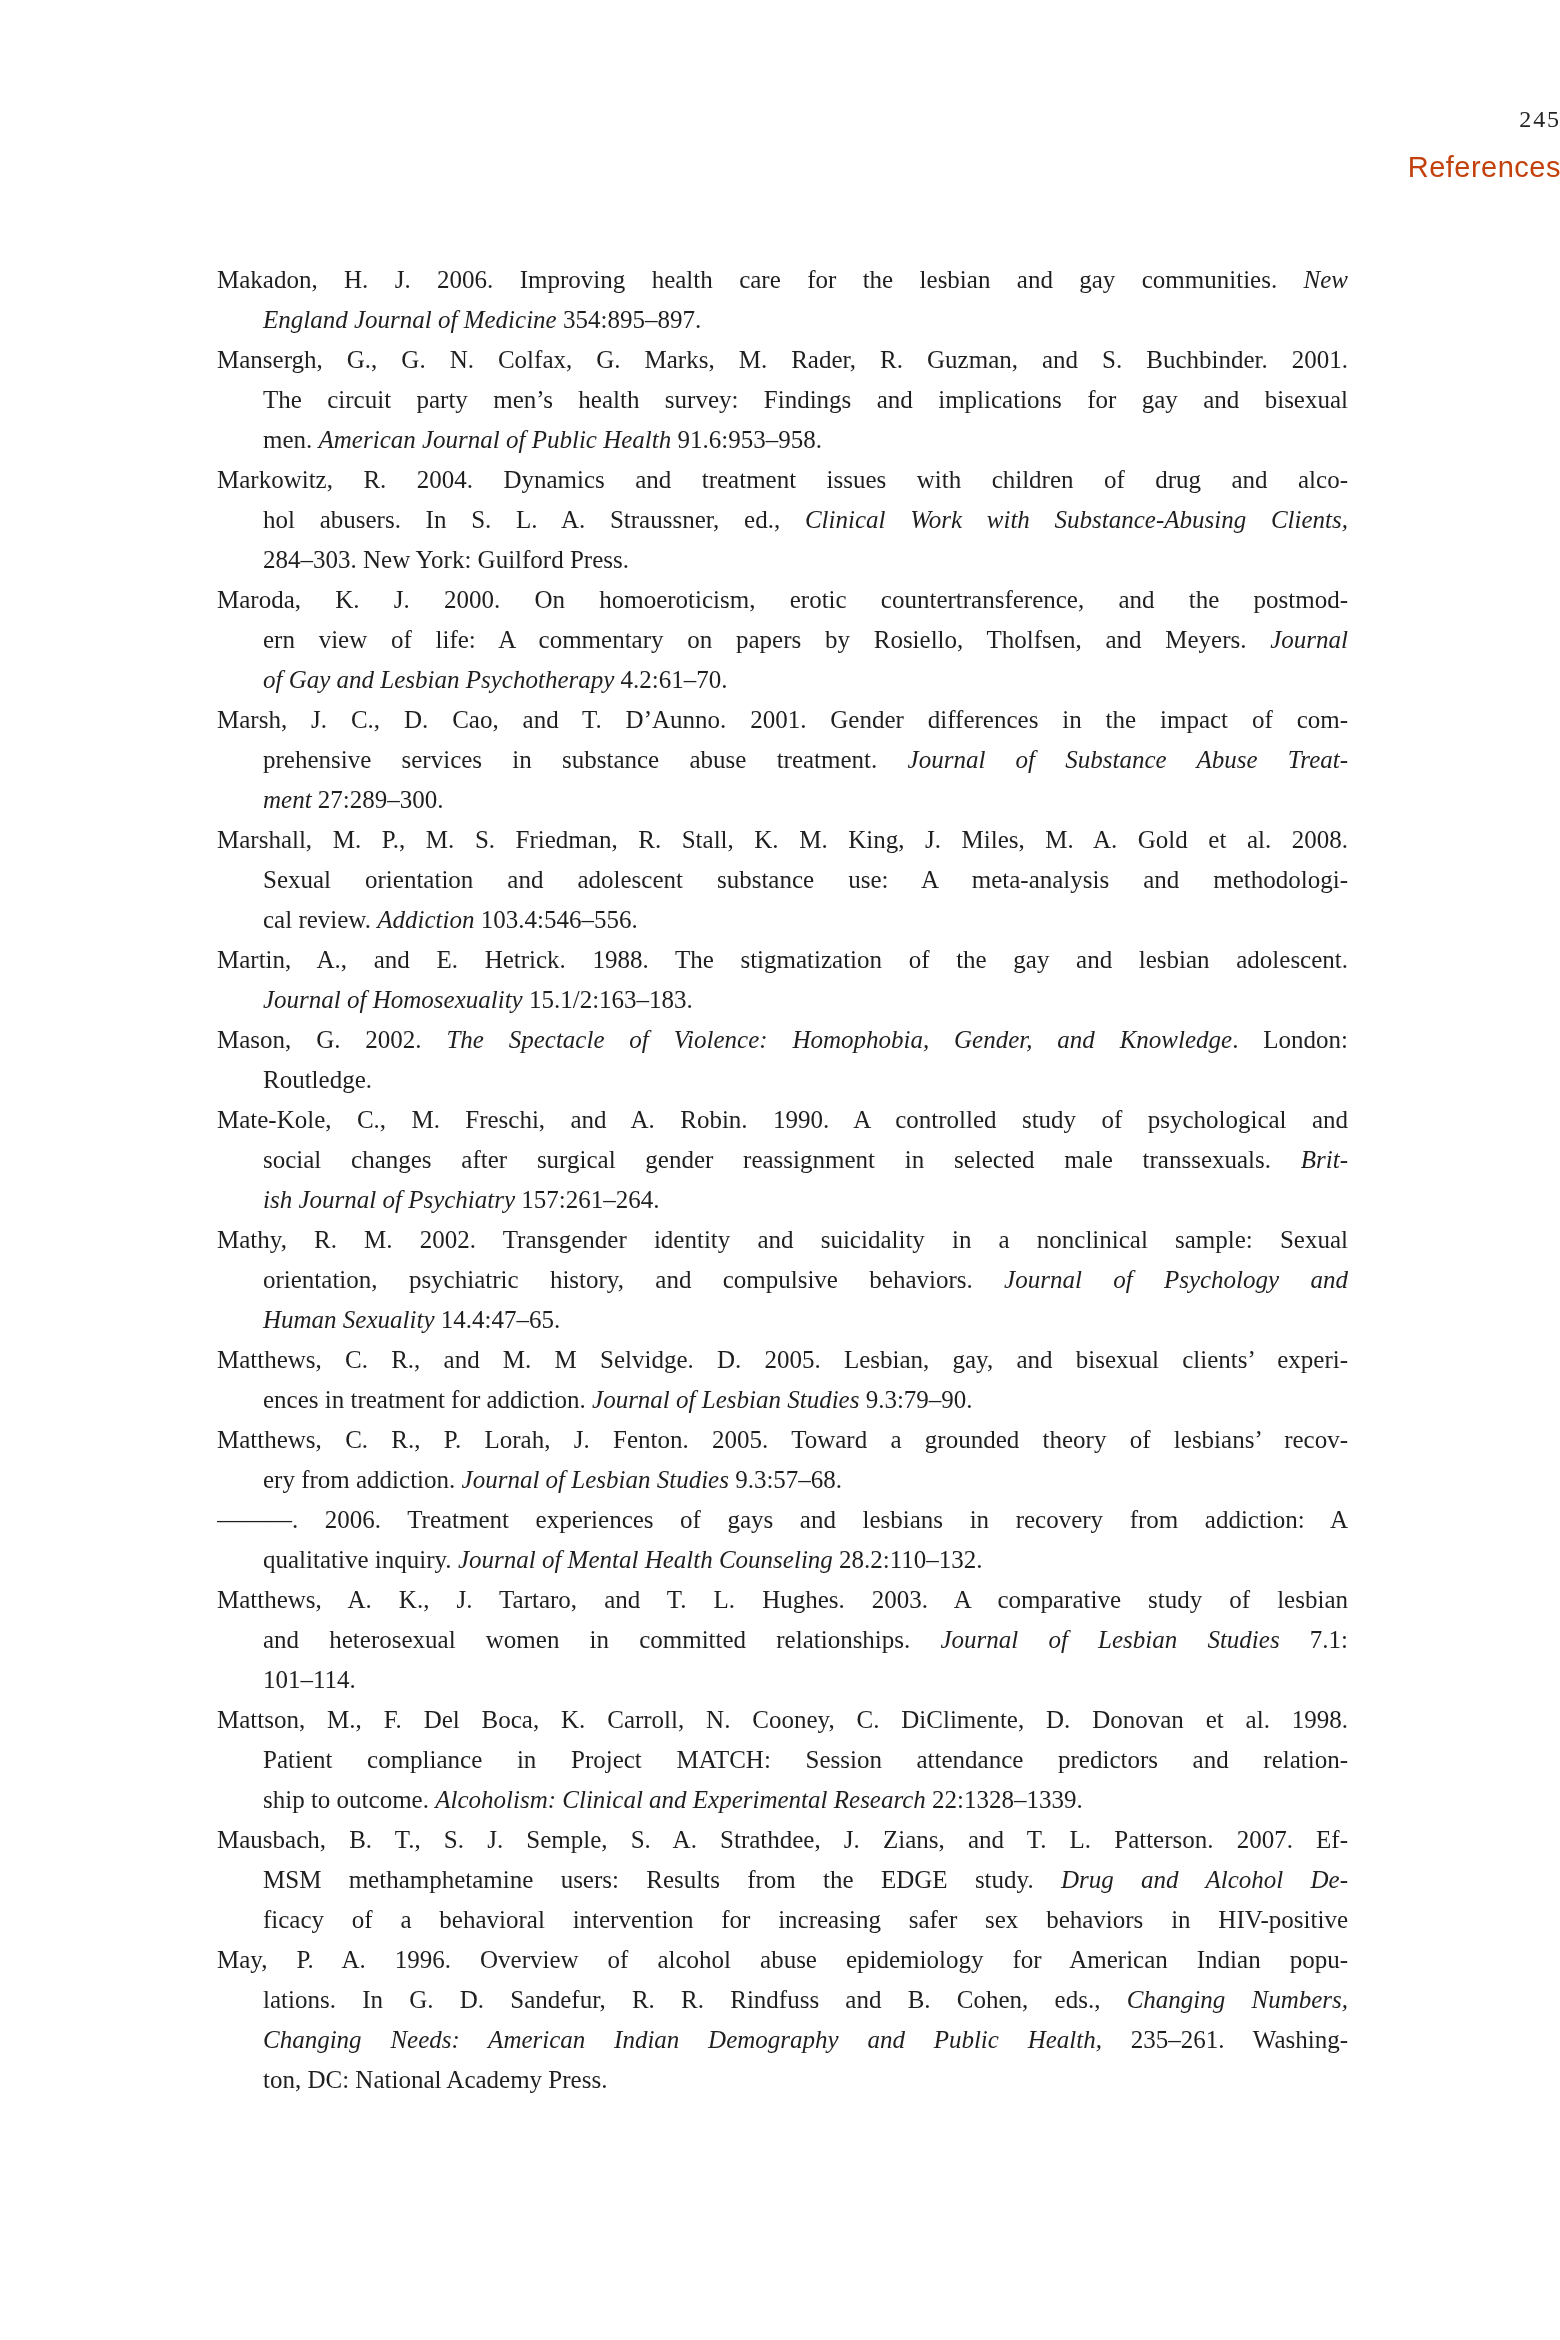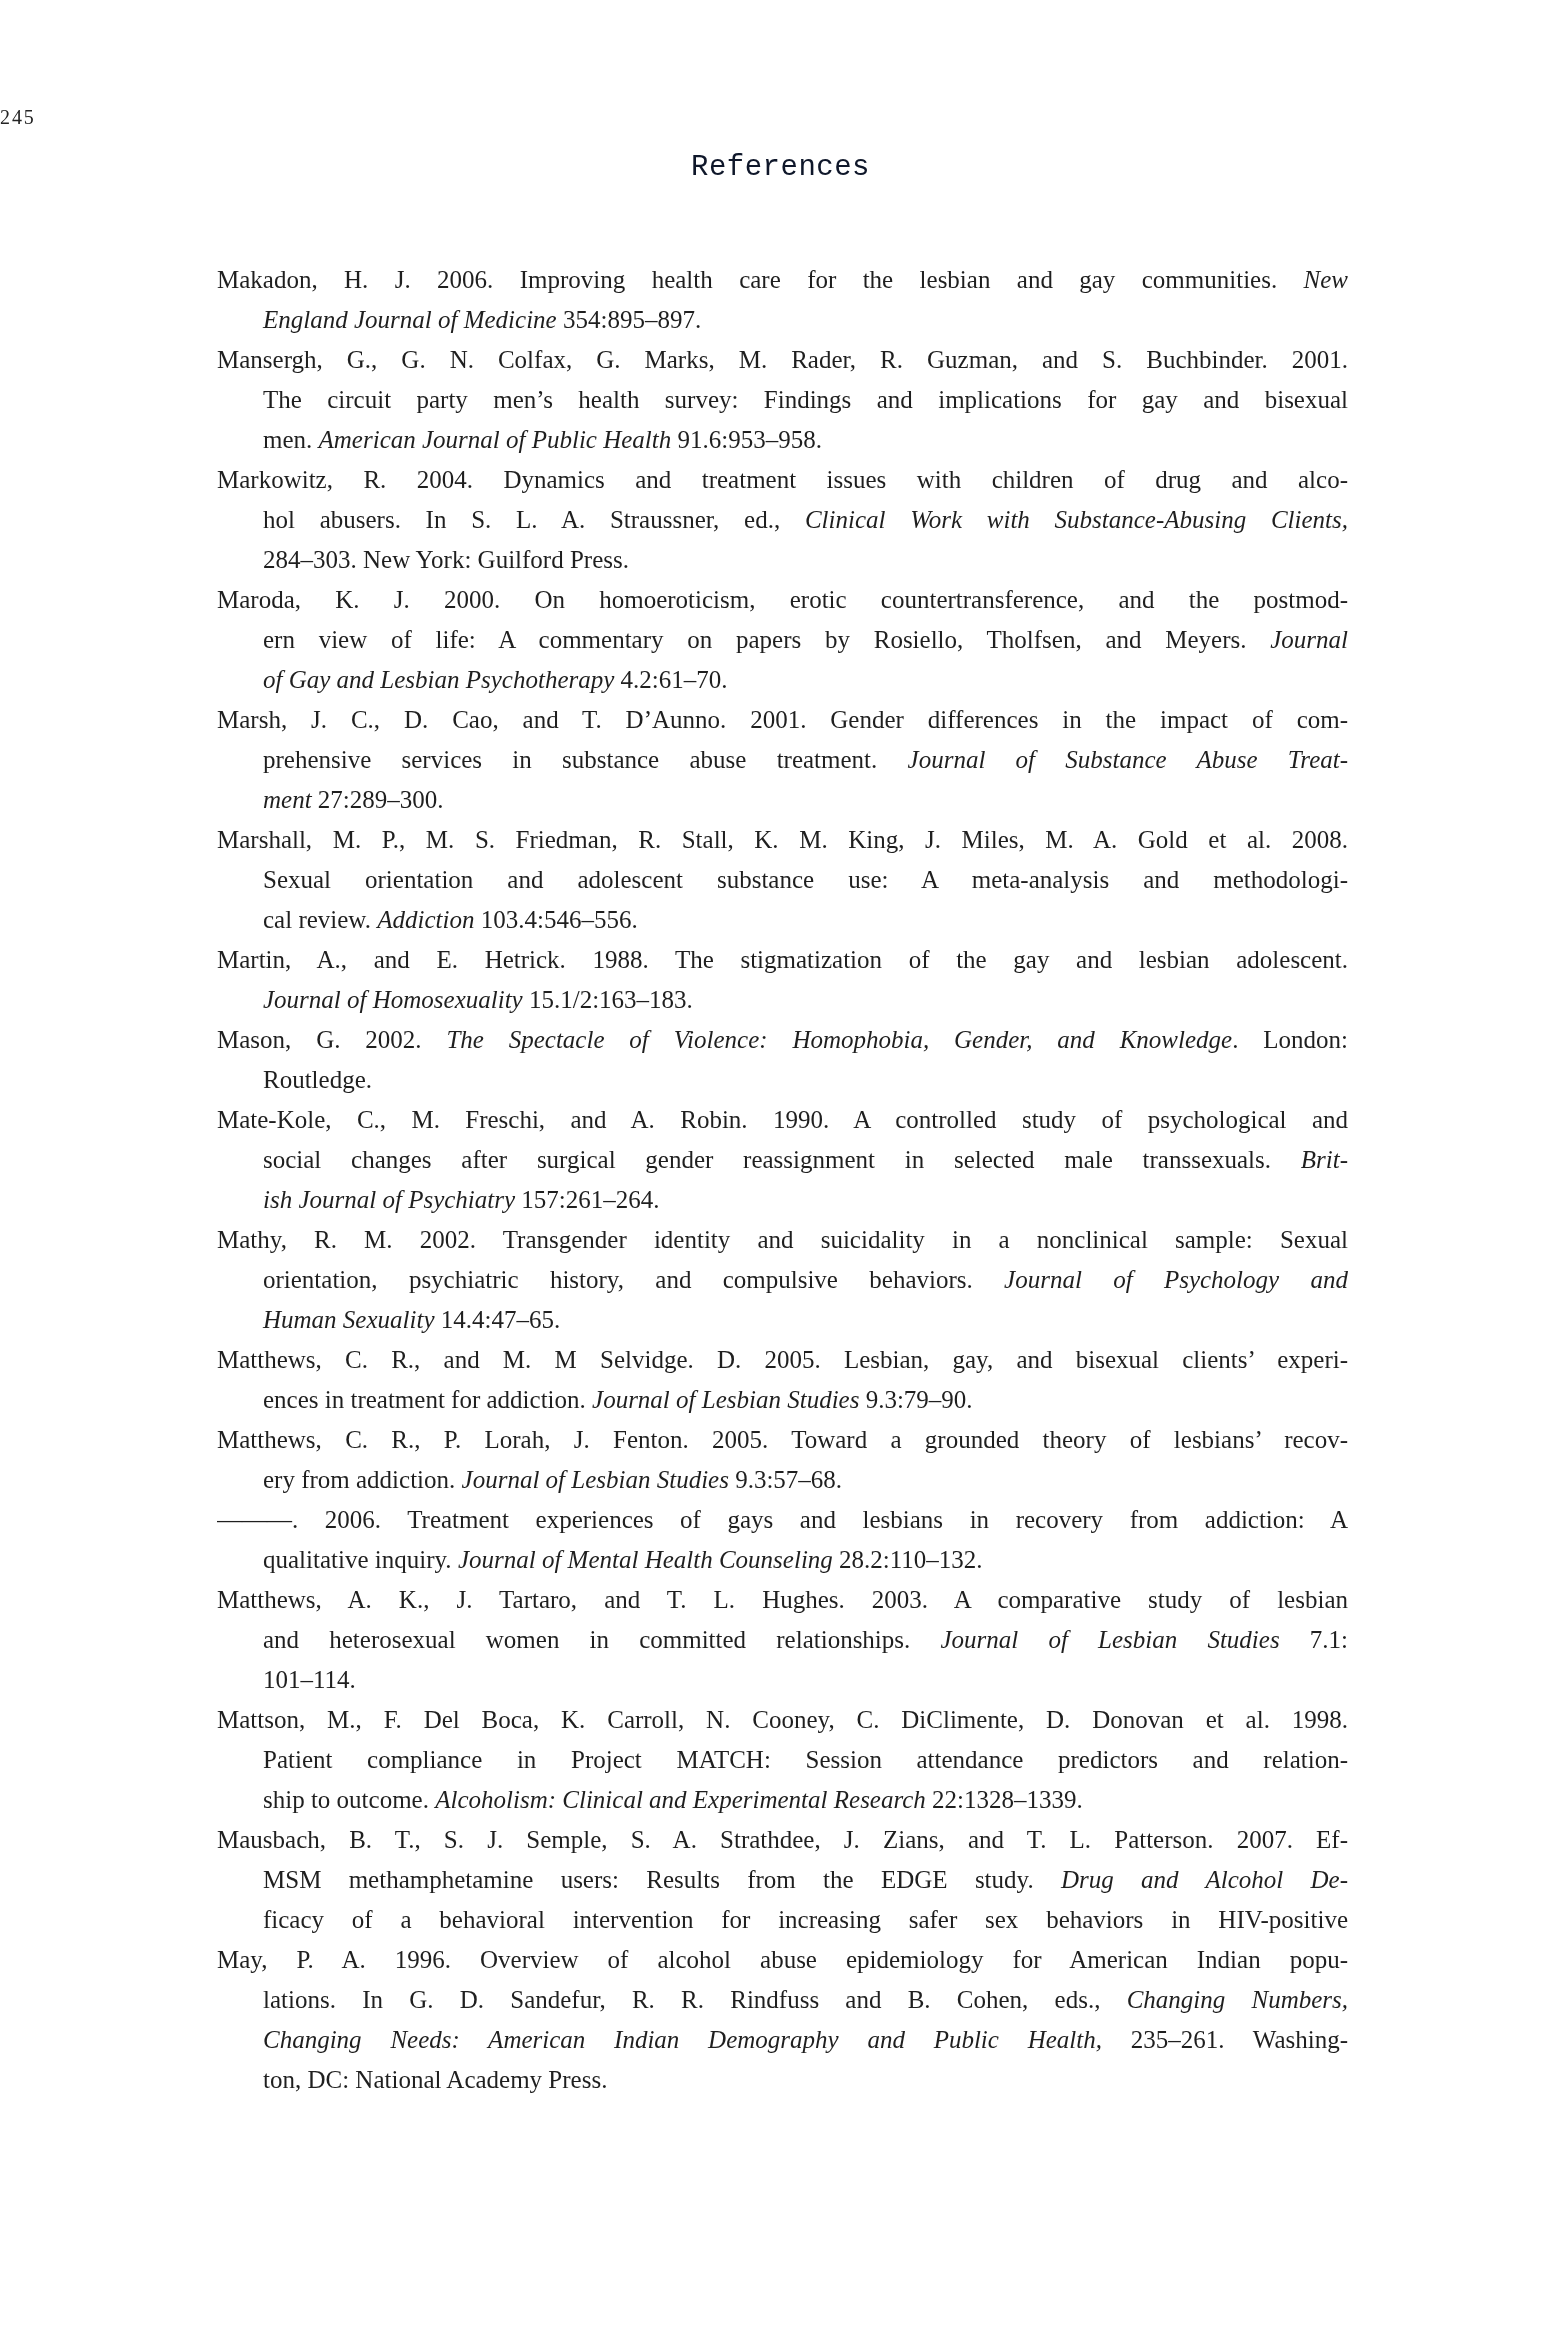--- a/index.html
+++ b/index.html
@@ -10,37 +10,37 @@
     position: relative;
     font-family: "Liberation Serif", serif;
     color: #1f1f1f;
     overflow: hidden;
   }
   .folio {
     position: absolute;
     top: 107px;
     left: 0;
     width: 100%;
-    text-align: left;
-    font-size: 20px;
+    text-align: right;
+    font-size: 24px;
     line-height: 1;
     letter-spacing: 1.9px;
     color: #242424;
   }
   .running-head {
     position: absolute;
     top: 153px;
     left: 0;
     width: 100%;
-    text-align: center;
-    font-family: Liberation Mono, monospace;
+    text-align: right;
+    font-family: Liberation Sans, sans-serif;
     font-size: 29px;
     line-height: 1;
     letter-spacing: 0.5px;
-    color: #0f172a;
+    color: #c2410c;
   }
   .refs {
     position: absolute;
     left: 217px;
     top: 260px;
     width: 1131px;
     font-size: 25px;
     line-height: 40px;
   }
   .entry { margin: 0; }

